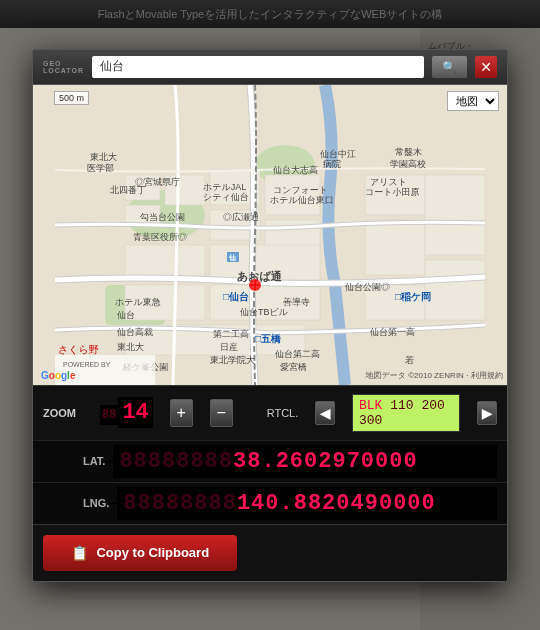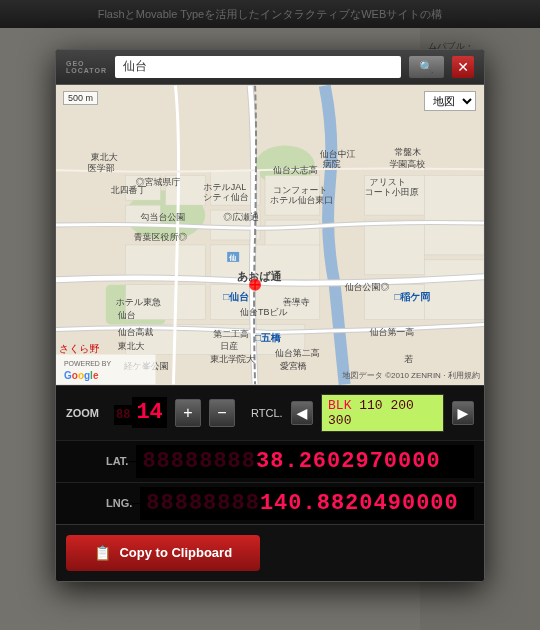--- a/index.html
+++ b/index.html
@@ -63,21 +63,21 @@
       height: 630px;
       background: rgba(0,0,0,0.5);
       display: flex;
       align-items: center;
       justify-content: center;
       z-index: 10;
     }
 
     
     .modal {
-      width: 430px;
+      width: 476px;
       background: #1a1a1a;
       border: 1px solid #555;
       border-radius: 4px;
       box-shadow: 0 8px 32px rgba(0,0,0,0.8);
       overflow: hidden;
       position: relative;
     }
 
     
     .title-bar {
@@ -160,21 +160,21 @@
       background: #fff;
       border: 1px solid #aaa;
       font-size: 11px;
       padding: 2px 4px;
       cursor: pointer;
     }
 
     .map-scale {
       position: absolute;
       top: 6px;
-      left: 7px;
+      left: 21px;
       background: rgba(255,255,255,0.8);
       font-size: 9px;
       color: #333;
       padding: 1px 4px;
       border: 1px solid #aaa;
     }
 
     .google-logo {
       position: absolute;
       bottom: 6px;
@@ -190,21 +190,21 @@
     .google-logo span:nth-child(4) { color: #4285f4; }
     .google-logo span:nth-child(5) { color: #34a853; }
     .google-logo span:nth-child(6) { color: #ea4335; }
 
     
     .controls-bar {
       background: #111;
       padding: 8px 10px;
       display: flex;
       align-items: center;
-      gap: 8px;
+      gap: 17px;
       border-top: 1px solid #333;
     }
 
     .ctrl-label {
       color: #ccc;
       font-size: 11px;
       font-weight: bold;
       min-width: 40px;
     }
 

